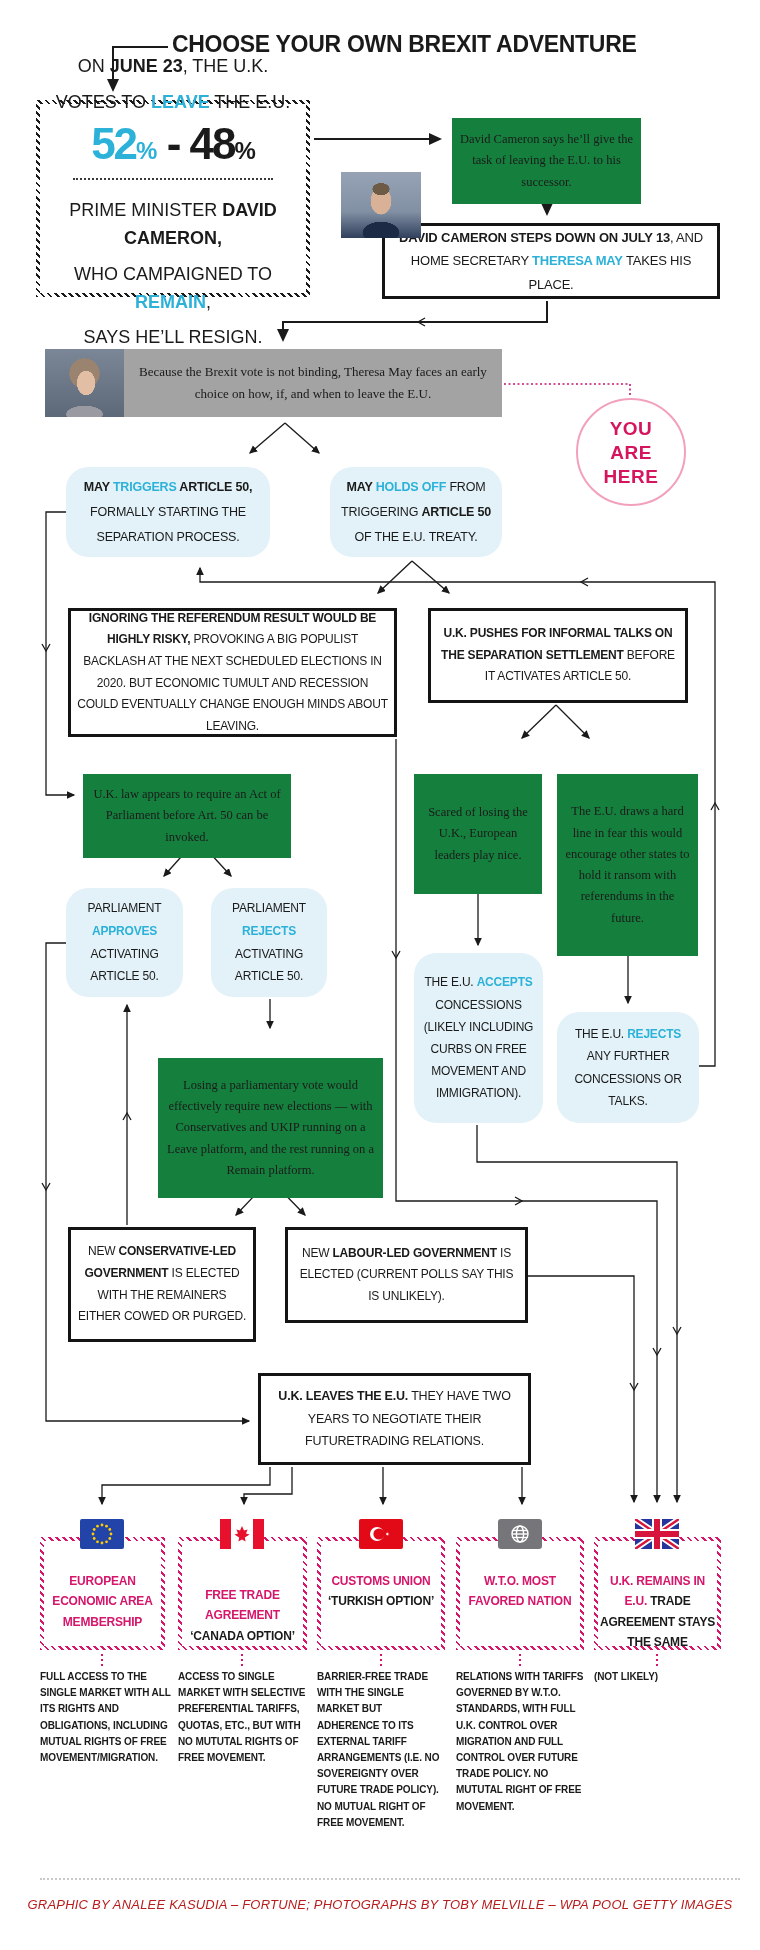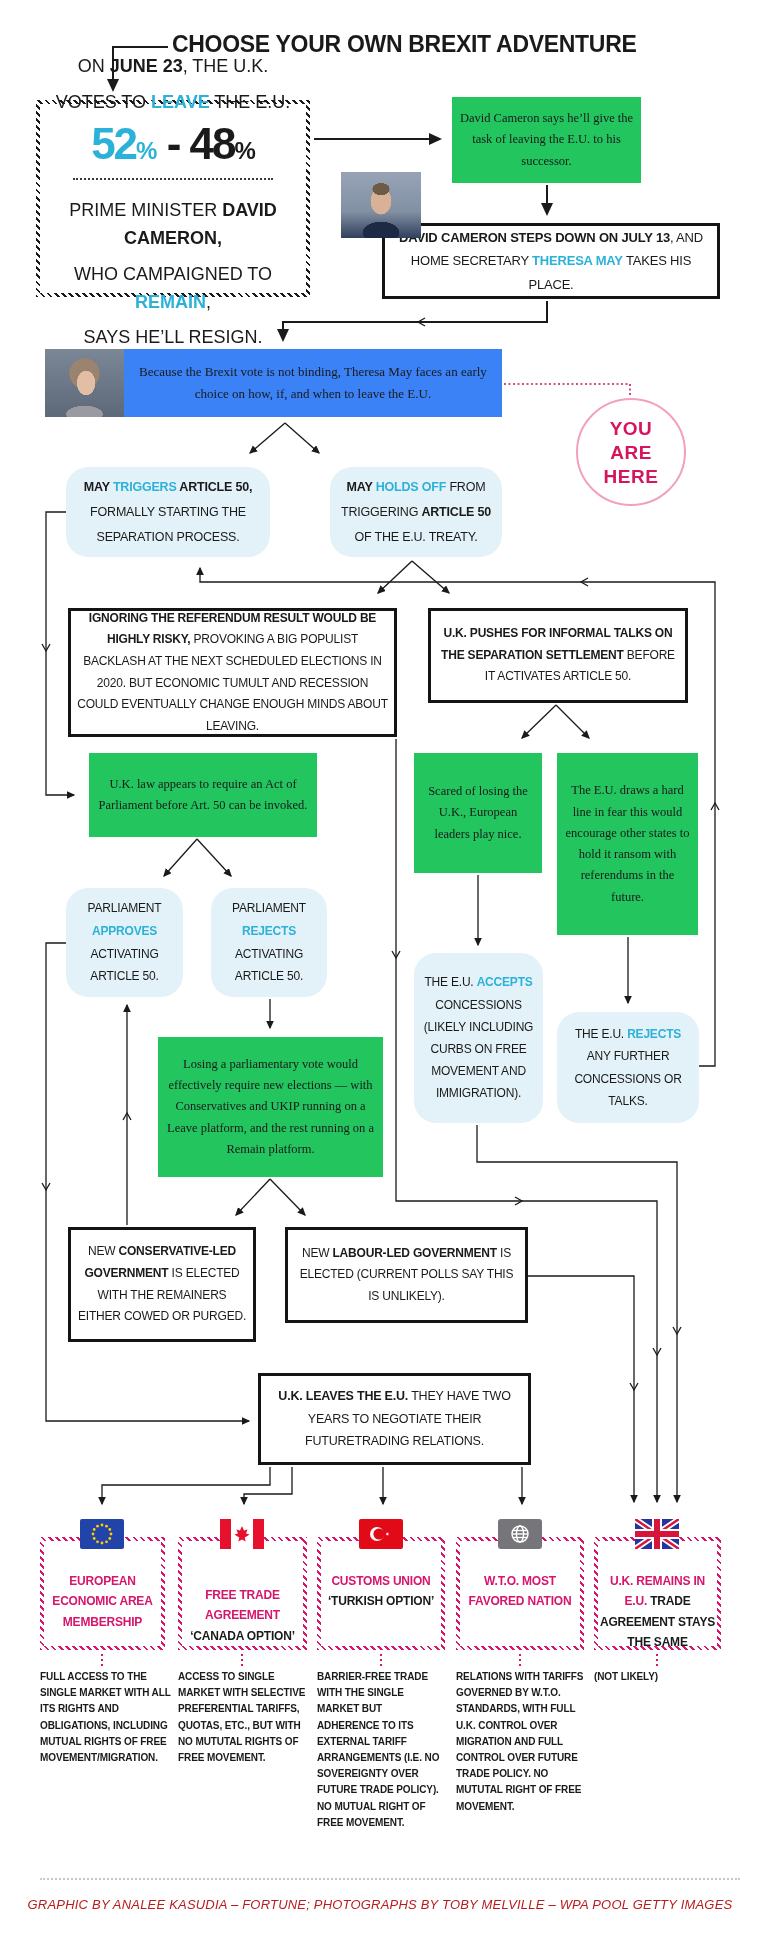--- a/index.html
+++ b/index.html
@@ -10,22 +10,22 @@
   .title{font-size:23px;font-weight:700;letter-spacing:-0.3px;white-space:nowrap;}
   .box{box-sizing:border-box;display:flex;flex-direction:column;justify-content:center;
        align-items:center;text-align:center;}
   .sans{font-size:12px;line-height:1.8;letter-spacing:-0.2px;}
   .sans p{margin:0;padding:0 6px;}
   .serif{font-family:"Liberation Serif","DejaVu Serif",serif;font-size:12.5px;line-height:1.7;}
   .serif p{margin:0;padding:0 6px;}
   b{font-weight:700;}
   .cy{color:#2cb1d9;font-weight:700;}
   .blue{background:#e3f2f8;border-radius:22px;}
-  .gray{background:#22c55e;}
-  .pinkbg{background:#3b82f6;align-items:center;}
+  .gray{background:#15803d;margin-top:21px;}
+  .pinkbg{background:#a3a3a3;align-items:center;}
   .blackbox{border:3px solid #141414;background:#fff;}
   .hatch{border:4px solid transparent;background:#fff;
          border-image:repeating-linear-gradient(45deg,#1a1a1a 0 2px,#fff 2px 5px) 4;}
   .hatchpink{border:4px solid transparent;background:#fff;
          border-image:repeating-linear-gradient(45deg,#d6156b 0 2px,#fff 2px 5px) 4;}
   .refline{font-size:18px;line-height:1.55;margin-top:8px;}
   .score{font-size:44px;font-weight:700;letter-spacing:-2px;line-height:1.1;margin:4px 0 2px;}
   .score .pct{font-size:24px;letter-spacing:-1px;}
   .divider{width:200px;border-top:2px dotted #3a3a3a;margin:7px auto 9px;}
   .youhere{font-size:19px;line-height:1.25;font-weight:700;color:#d6155f;
@@ -161,21 +161,21 @@
   </div>
 
   <div class="box blackbox sans abs" style="left:68px;top:608px;width:329px;height:129px">
     <p><b>IGNORING THE REFERENDUM RESULT WOULD BE HIGHLY RISKY,</b><span> PROVOKING A BIG POPULIST BACKLASH AT THE NEXT SCHEDULED ELECTIONS IN 2020. BUT ECONOMIC TUMULT AND RECESSION COULD EVENTUALLY CHANGE ENOUGH MINDS ABOUT LEAVING.</span></p>
   </div>
 
   <div class="box blackbox sans abs" style="left:428px;top:608px;width:260px;height:95px">
     <p><b>U.K. PUSHES FOR INFORMAL TALKS ON THE SEPARATION SETTLEMENT</b><span> BEFORE IT ACTIVATES ARTICLE 50.</span></p>
   </div>
 
-  <div class="box serif gray abs" style="left:89px;top:753px;width:228px;height:84px">
+  <div class="box serif gray abs" style="left:83px;top:753px;width:208px;height:84px">
     <p>U.K. law appears to require an Act of Parliament before Art. 50 can be invoked.</p>
   </div>
 
   <div class="box serif gray abs" style="left:414px;top:753px;width:128px;height:120px">
     <p>Scared of losing the U.K., European leaders play nice.</p>
   </div>
 
   <div class="box serif gray abs" style="left:557px;top:753px;width:141px;height:182px">
     <p>The E.U. draws a hard line in fear this would encourage other states to hold it ransom with referendums in the future.</p>
   </div>

